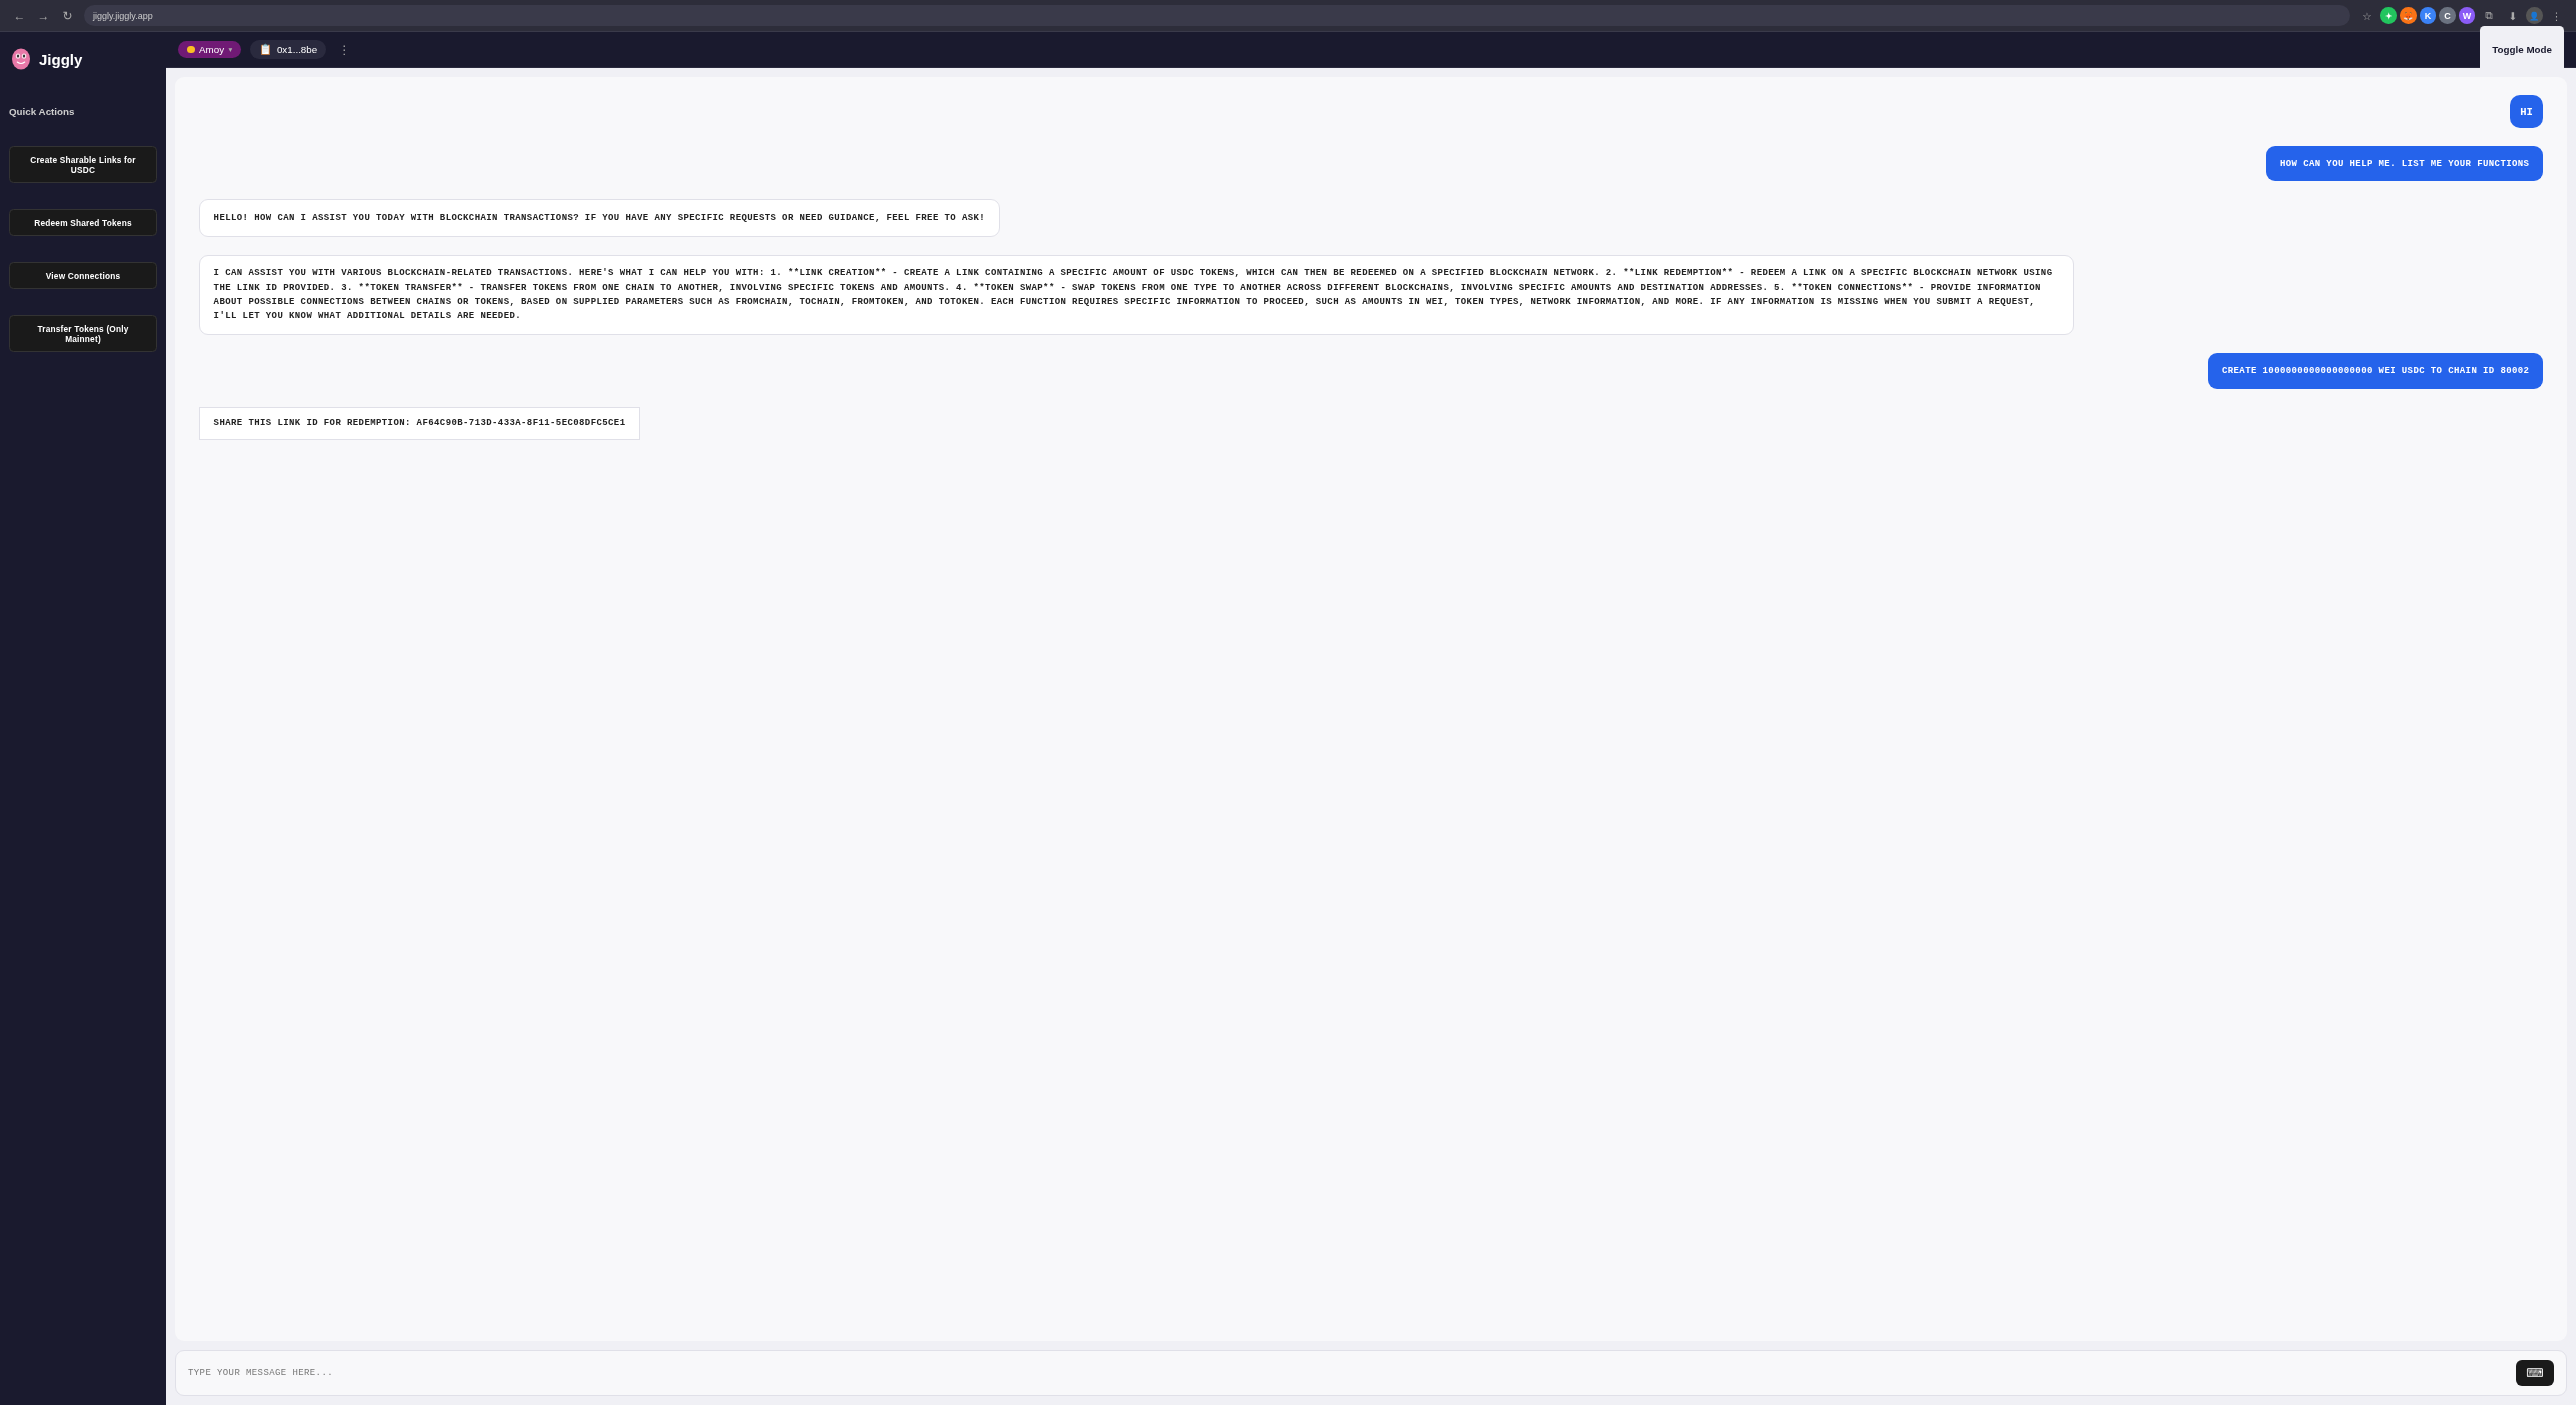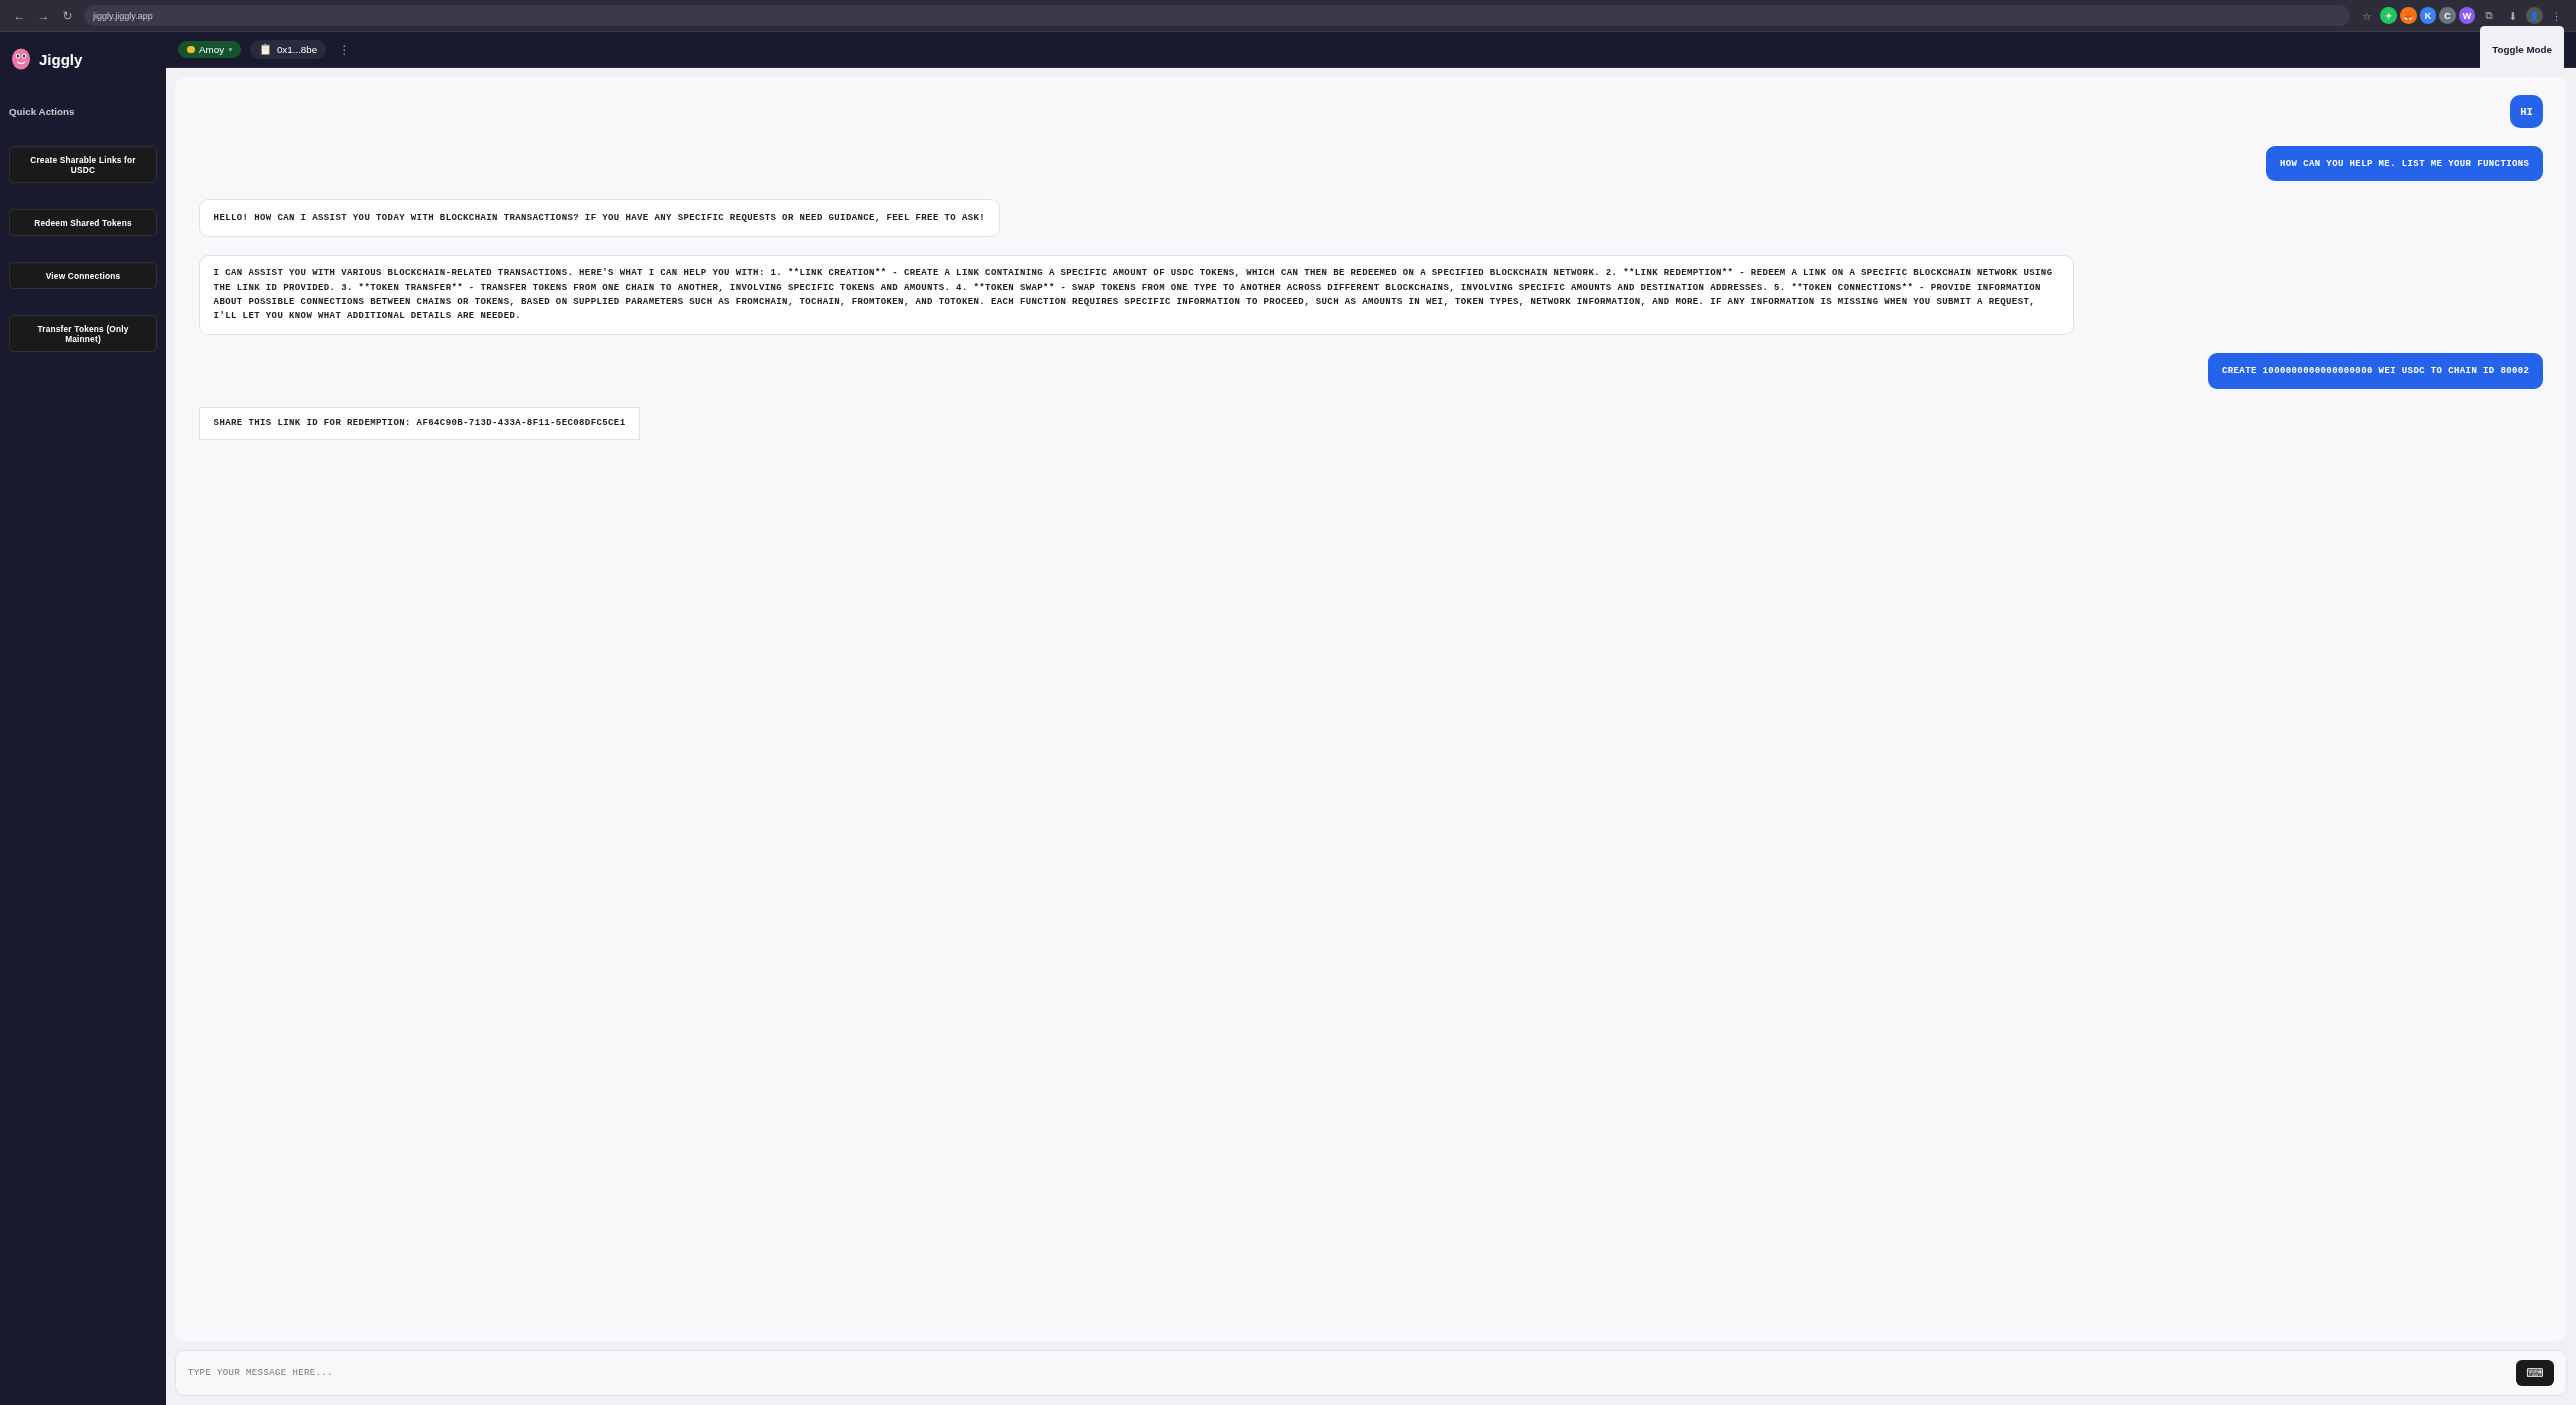--- a/index.html
+++ b/index.html
@@ -176,21 +176,21 @@
       align-items: center;
       padding: 0 12px;
       gap: 9px;
       border-bottom: 0.8px solid #2a2a3e;
     }
 
     .network-badge {
       display: flex;
       align-items: center;
       gap: 4.5px;
-      background: #14532d;
+      background: #701a75;
       border-radius: 15px;
       padding: 3px 9px;
       cursor: pointer;
     }
 
     .network-dot {
       width: 7.5px;
       height: 7.5px;
       border-radius: 50%;
       background: #fbbf24;

